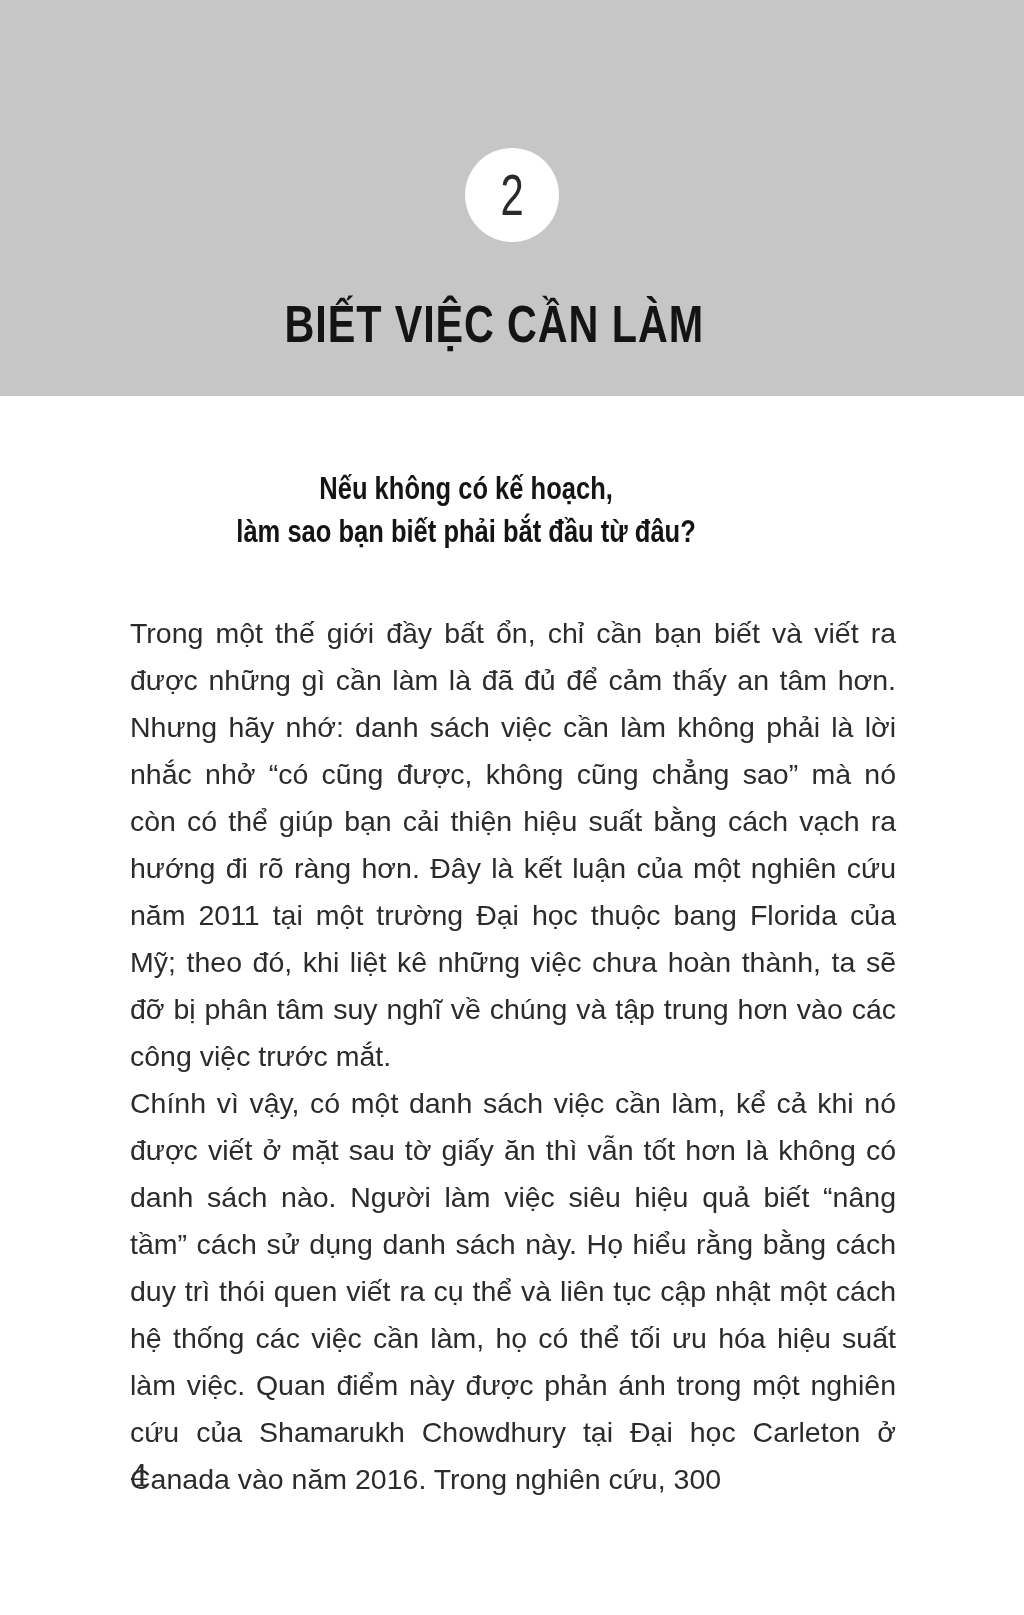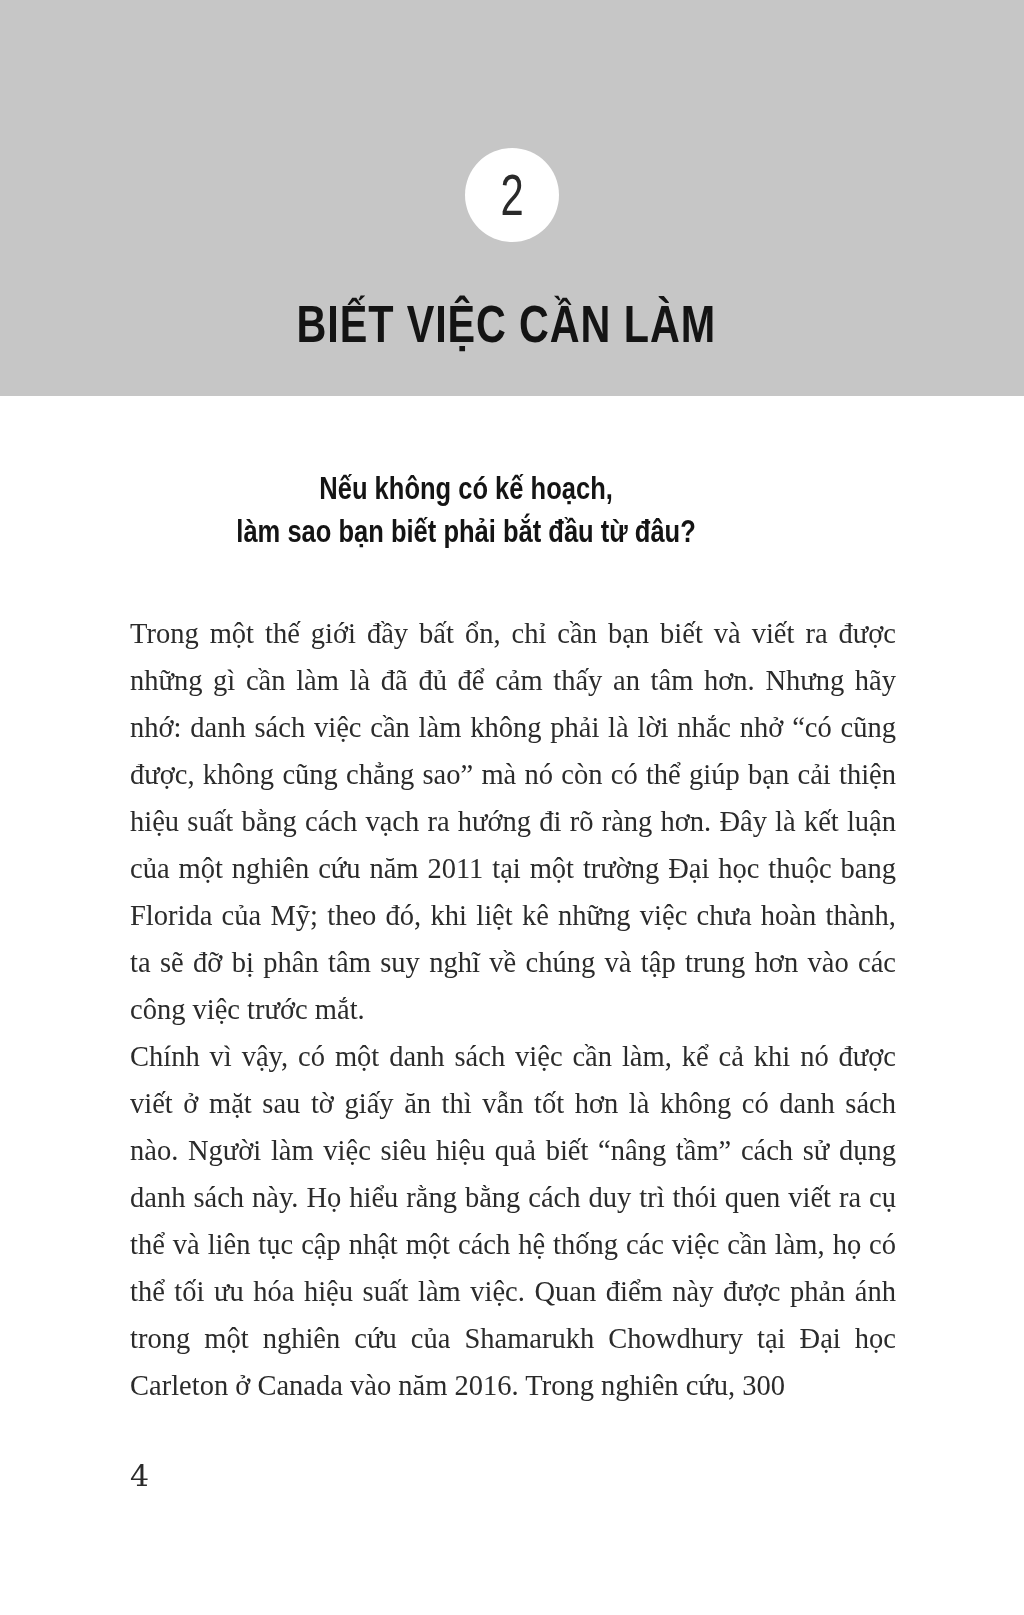--- a/index.html
+++ b/index.html
@@ -41,21 +41,20 @@
     color: #2a2a2a;
     transform: scaleX(0.72);
     display: inline-block;
   }
   .chapter-title-wrap {
     position: absolute;
     top: 293px;
     left: 0;
     width: 988px;
     text-align: center;
-    padding-left: 12px;
   }
   .chapter-title {
     display: inline-block;
     font-family: "Liberation Sans", sans-serif;
     font-weight: 700;
     font-size: 47px;
     letter-spacing: 1px;
     color: #141414;
     transform: scale(0.88, 1.12);
     transform-origin: center top;
@@ -76,21 +75,21 @@
     line-height: 40px;
     color: #141414;
     transform: scale(0.88, 1.05);
     transform-origin: center top;
   }
   .body-text {
     position: absolute;
     top: 610px;
     left: 130px;
     width: 766px;
-    font-family: Liberation Serif, serif;
+    font-family: Liberation Sans, sans-serif;
     font-size: 28.5px;
     line-height: 47px;
     color: #2b2b2b;
     text-align: justify;
   }
   .body-text p { margin: 0; }
   .page-number {
     position: absolute;
     left: 130px;
     top: 1458px;

